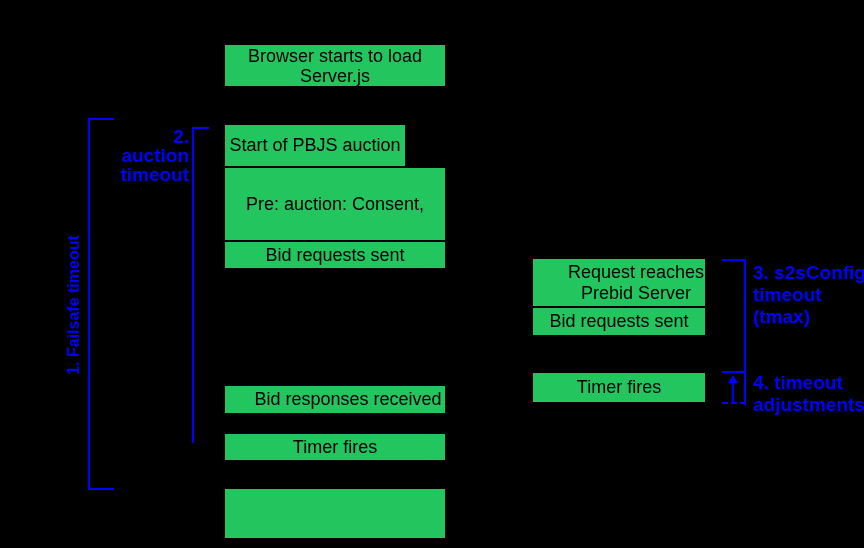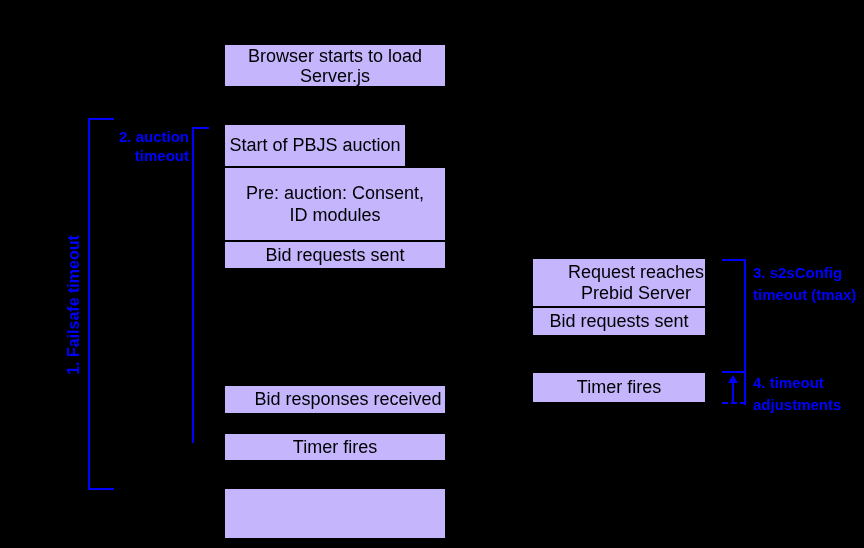--- a/index.html
+++ b/index.html
@@ -10,21 +10,21 @@
     overflow: hidden;
   }
   .canvas {
     position: relative;
     width: 864px; height: 548px;
     background: #000000;
   }
   
   .box {
     position: absolute;
-    background: #c4b5fd;
+    background: #22c55e;
     color: #000000;
     display: flex;
     flex-direction: column;
     align-items: center;
     justify-content: center;
     text-align: center;
     font-size: 18px;
     line-height: 21px;
     box-sizing: border-box;
     padding: 0 10px;
@@ -66,21 +66,21 @@
     border-left: 5px solid transparent;
     border-right: 5px solid transparent;
     border-bottom: 8px solid #0000ff;
   }
 
   
   .bluelabel {
     position: absolute;
     color: #0000ff;
     font-weight: bold;
-    font-size: 15px;
+    font-size: 19px;
   }
   .lbl-failsafe {
     left: -1px; top: 295px;
     width: 150px; height: 20px;
     text-align: center;
     font-size: 16px;
     transform: rotate(-90deg);
     line-height: 20px;
   }
   .lbl-auction {
@@ -128,21 +128,20 @@
 
   <div class="box b-browser">
     <span>Browser starts to load</span>
     <span>Server.js</span>
   </div>
   <div class="box b-start">
     <span>Start of PBJS auction</span>
   </div>
   <div class="box b-pre">
     <span>Pre: auction: Consent,</span>
-    <span>ID modules</span>
   </div>
   <div class="box b-bidreq">
     <span>Bid requests sent</span>
   </div>
   <div class="box b-bidresp">
     <span>Bid responses received</span>
   </div>
   <div class="box b-timer">
     <span>Timer fires</span>
   </div>

